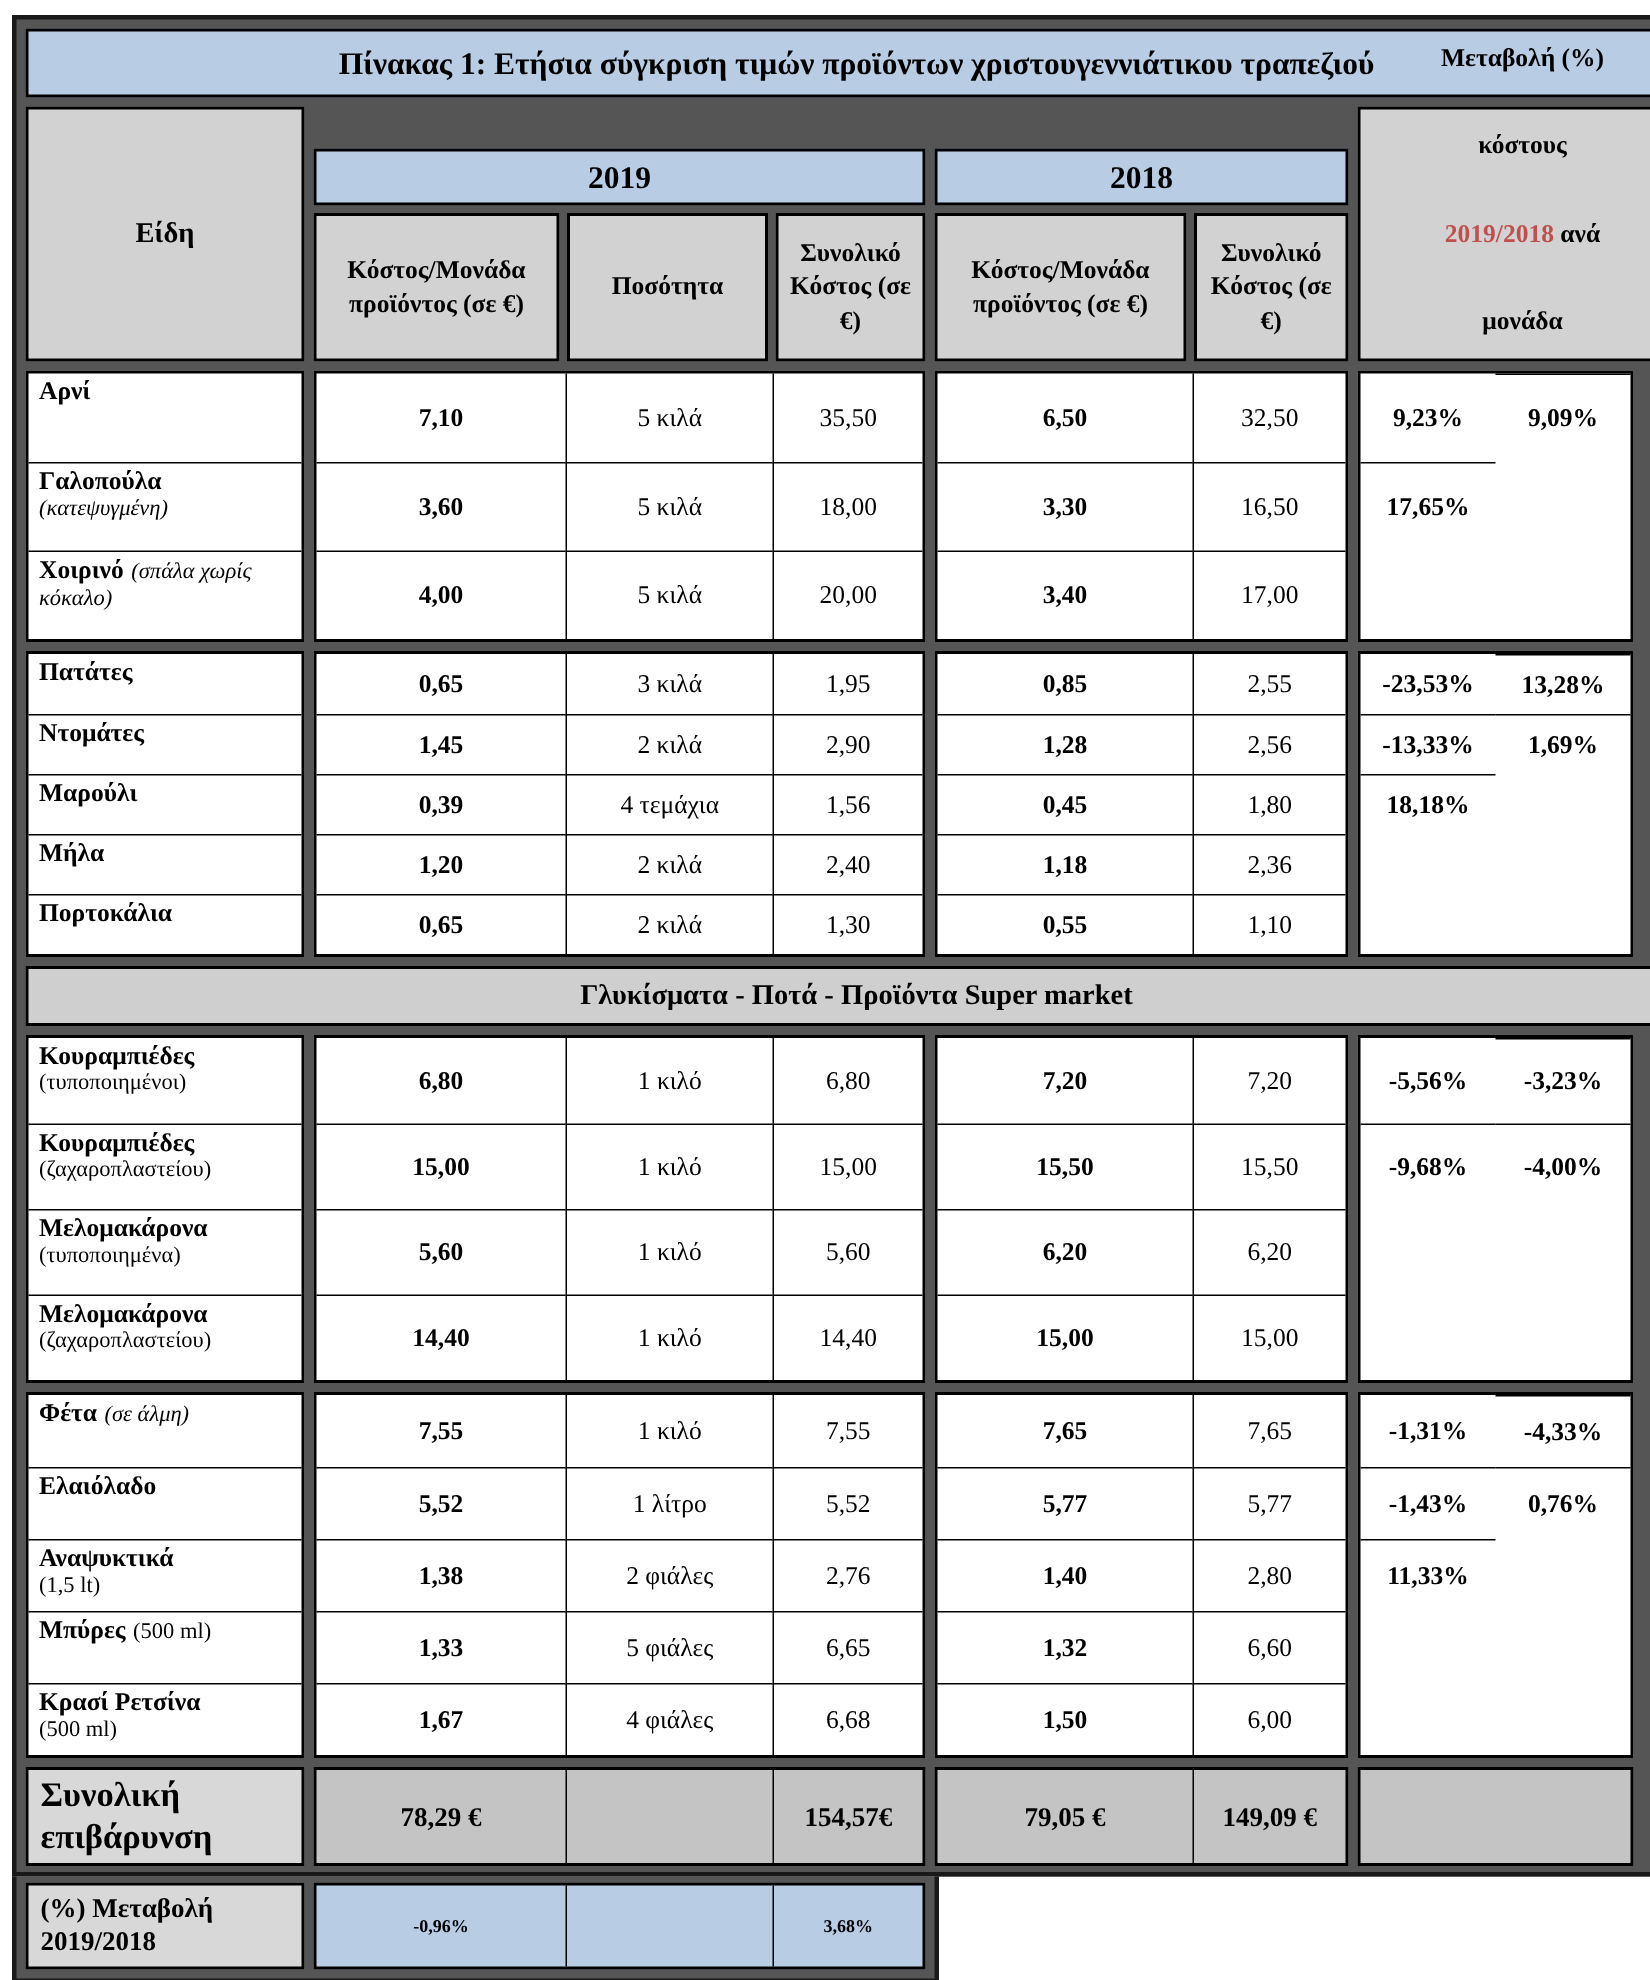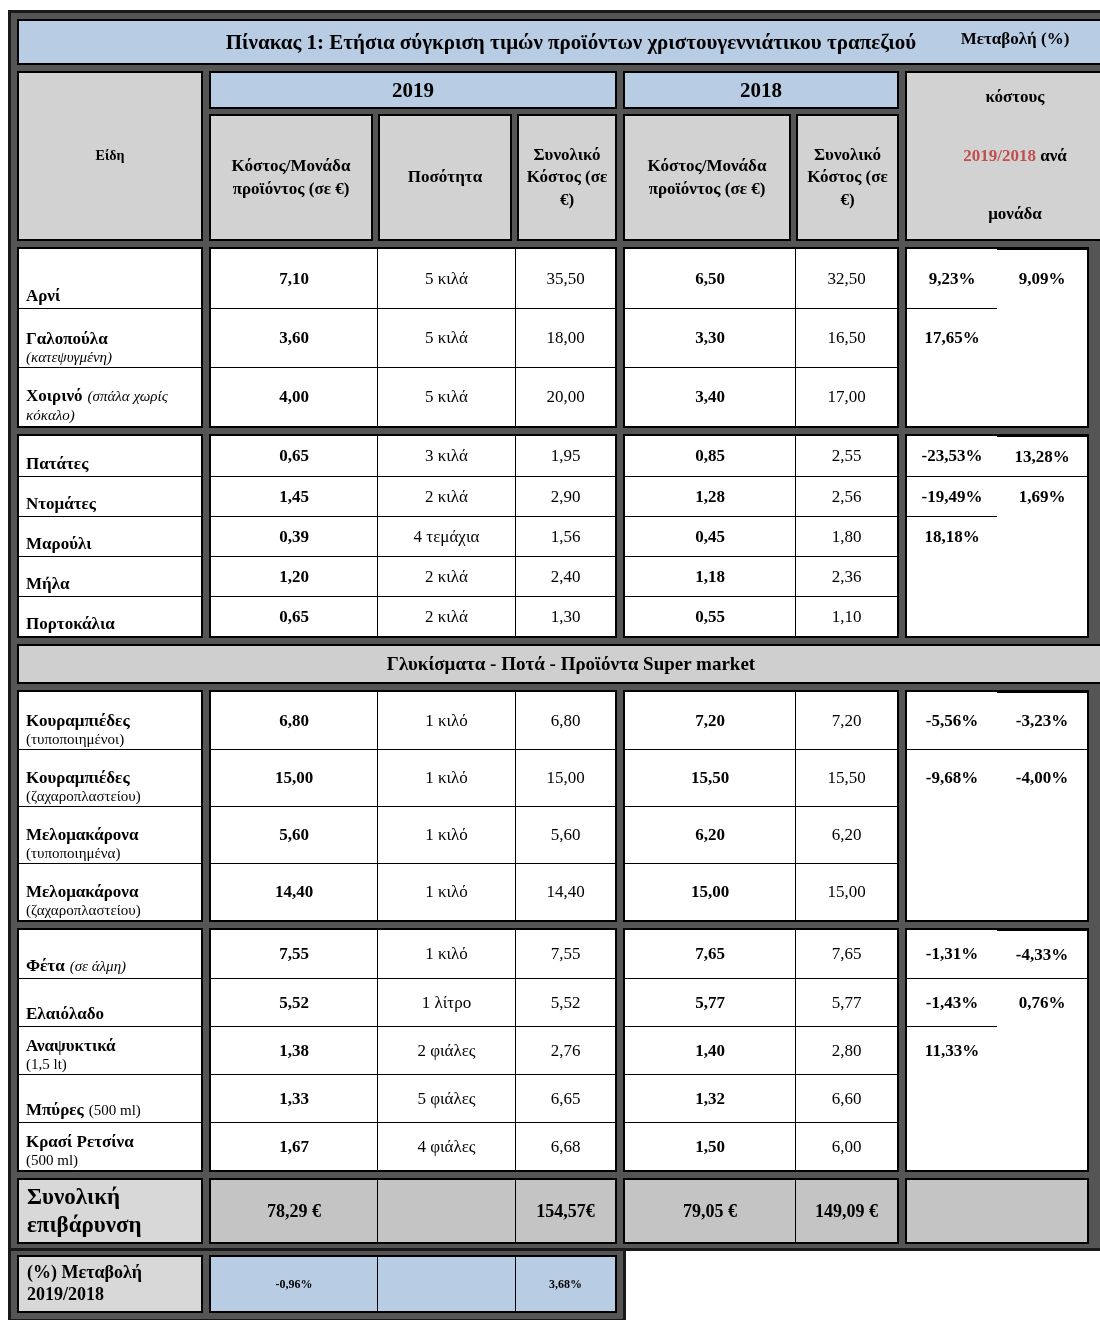--- a/index.html
+++ b/index.html
@@ -31,47 +31,47 @@
     flex:1;height:46px;background:var(--blue);
     display:flex;align-items:center;justify-content:center;
     font-weight:bold;font-size:21px;
   }
 
   
   .header-band{height:170px}
   .items-head{
     width:186px;background:var(--gray);
     display:flex;align-items:center;justify-content:center;
-    font-weight:bold;font-size:14px;
+    font-weight:bold;font-size:19px;
   }
   .col-group{display:flex;flex-direction:column;gap:5px}
   .cg19{width:408px}
   .cg18{width:276px}
   .year-bar{
     height:38px;background:var(--blue);
     display:flex;align-items:center;justify-content:center;
-    font-weight:bold;font-size:21px;
+    font-weight:bold;font-size:21px;margin-top:28px;
   }
   .sub-row{display:flex;gap:5px;flex:1}
   .sub-head{
     background:var(--gray);display:flex;align-items:center;justify-content:center;
     text-align:center;font-weight:bold;font-size:17px;padding:2px;line-height:1.3;
   }
   .sw1{width:164px}.sw2{width:134px}.sw3{width:100px}.sw4{width:168px}.sw5{flex:1}
   .change-head{
     width:220px;background:var(--gray);
     display:flex;flex-direction:column;align-items:center;justify-content:center;
     text-align:center;font-weight:bold;font-size:17px;line-height:1.55;padding:14px;gap:32px;
   }
   .red{color:var(--red)}
 
   
   .items-col{width:186px;display:flex;flex-direction:column}
   .item-cell{
-    display:flex;flex-direction:column;justify-content:flex-end;
+    display:flex;flex-direction:column;justify-content:flex-start;
     padding:2px 4px 2px 7px;box-sizing:border-box;
   }
   .item-cell + .item-cell{border-top:1px solid var(--line)}
   .nmwrap{line-height:1.15}
   .nm{font-weight:bold;font-size:17px}
   .sub{font-size:15px;display:block;line-height:1.1}
   .sub.it{font-style:italic}
   .sub.inl{display:inline;margin-left:5px}
 
   .gridbox{display:grid}
@@ -245,21 +245,21 @@
           <div class="cell b">0,45</div>
           <div class="cell">1,80</div>
           <div class="cell b">1,18</div>
           <div class="cell">2,36</div>
           <div class="cell b">0,55</div>
           <div class="cell">1,10</div>
         </div>
       <div class="box gridbox gch">
           <div class="cell b">-23,53%</div>
           <div class="cell b">13,28%</div>
-          <div class="cell b">-19,49%</div>
+          <div class="cell b">-13,33%</div>
           <div class="cell b">1,69%</div>
           <div class="cell b">18,18%</div>
         </div>
     </div>
 
     <div class="band">
       <div class="box section-cell">Γλυκίσματα - Ποτά - Προϊόντα Super market</div>
     </div>
 
     <div class="band group-band" data-group="2">

